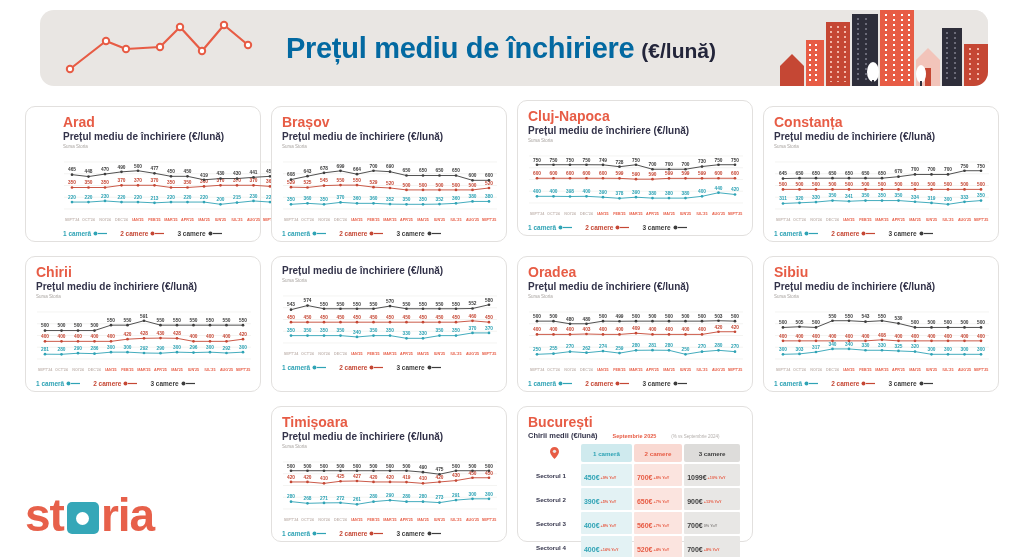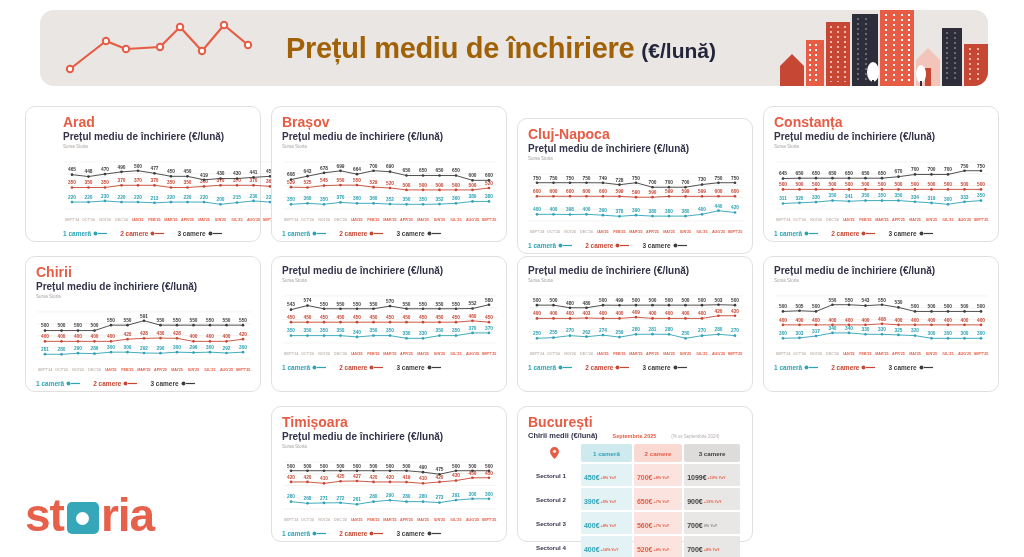--- a/index.html
+++ b/index.html
@@ -9,21 +9,21 @@
     background:#ffffff; font-family:"Liberation Sans", sans-serif;
   }
   
   .hdr {
     position:absolute; left:40px; top:10px; width:948px; height:76px;
     background:#e9e6e3; border-radius:14px; display:flex; align-items:center;
     overflow:hidden;
   }
   .hdr-zigzag { margin-left:22px; flex:0 0 auto; }
   .hdr-title { margin-left:24px; white-space:nowrap; display:flex; align-items:baseline; }
-  .hdr-title .main { color:#a16207; font-size:29px; font-weight:bold; letter-spacing:-0.3px; }
+  .hdr-title .main { color:#0369a1; font-size:29px; font-weight:bold; letter-spacing:-0.3px; }
   .hdr-title .unit { color:#23253a; font-size:21px; font-weight:bold; margin-left:7px;text-align:center; }
   .hdr-city { margin-left:auto; flex:0 0 auto; display:block; }
 
   
   .card {
     position:absolute; width:236px; height:136px; background:#fff;
     border:1px solid #e2e0de; border-radius:10px; padding:8px 10px 4px 10px;
   }
   .card h2 {
     margin:0 0 2px 0; color:#E75C45; font-size:14px; font-weight:bold; line-height:1;
@@ -431,21 +431,21 @@
       </span>
       <span class="lg lg2">
         <span>3 camere</span>
         <svg width="15" height="5" viewBox="0 0 15 5">
           <circle cx="2.5" cy="2.5" r="2" fill="currentColor"></circle>
           <line x1="5" y1="2.5" x2="14" y2="2.5" stroke="currentColor" stroke-width="1.2"></line>
         </svg>
       </span>
     </div>
   </section>
-<section class="card" style="left: 517px; top: 118px;">
+<section class="card" style="left: 517px; top: 100px;">
     <h2>Cluj-Napoca</h2>
     <div class="sub">Prețul mediu de închiriere (€/lună)</div>
     <div class="src">Sursa Storia</div>
     <svg class="chart" viewBox="0 0 216 78">
       <line x1="1" x2="215" y1="12" y2="12" stroke="#ececea" stroke-width="0.6"></line>
       <line x1="1" x2="215" y1="23.75" y2="23.75" stroke="#ececea" stroke-width="0.6"></line>
       <line x1="1" x2="215" y1="35.5" y2="35.5" stroke="#ececea" stroke-width="0.6"></line>
       <line x1="1" x2="215" y1="47.25" y2="47.25" stroke="#ececea" stroke-width="0.6"></line>
       <line x1="1" x2="215" y1="59" y2="59" stroke="#ececea" stroke-width="0.6"></line>
       <polyline points="9,52.31459293394778 25.5,52.31459293394778 42,52.49508448540708 58.5,52.31459293394778 75,53.217050691244246 91.5,54.300000000000004 108,53.217050691244246 124.5,54.119508448540714 141,54.119508448540714 157.5,54.119508448540714 174,52.31459293394778 190.5,48.70476190476191 207,50.509677419354844" fill="none" stroke="#2FA3B5" stroke-width="0.9"></polyline>
@@ -947,20 +947,21 @@
       <span class="lg lg2">
         <span>3 camere</span>
         <svg width="15" height="5" viewBox="0 0 15 5">
           <circle cx="2.5" cy="2.5" r="2" fill="currentColor"></circle>
           <line x1="5" y1="2.5" x2="14" y2="2.5" stroke="currentColor" stroke-width="1.2"></line>
         </svg>
       </span>
     </div>
   </section>
 <section class="card" style="left: 517px; top: 256px;">
+    <h2>Oradea</h2>
     <div class="sub">Prețul mediu de închiriere (€/lună)</div>
     <div class="src">Sursa Storia</div>
     <svg class="chart" viewBox="0 0 216 78">
       <line x1="1" x2="215" y1="12" y2="12" stroke="#ececea" stroke-width="0.6"></line>
       <line x1="1" x2="215" y1="23.75" y2="23.75" stroke="#ececea" stroke-width="0.6"></line>
       <line x1="1" x2="215" y1="35.5" y2="35.5" stroke="#ececea" stroke-width="0.6"></line>
       <line x1="1" x2="215" y1="47.25" y2="47.25" stroke="#ececea" stroke-width="0.6"></line>
       <line x1="1" x2="215" y1="59" y2="59" stroke="#ececea" stroke-width="0.6"></line>
       <polyline points="9,54.3 25.5,53.636533032185206 42,51.646132128740824 58.5,52.707679277244495 75,51.11535855448899 91.5,53.105759457933374 108,50.319198193111234 124.5,50.186504799548274 141,50.319198193111234 157.5,54.3 174,51.646132128740824 190.5,50.319198193111234 207,51.646132128740824" fill="none" stroke="#2FA3B5" stroke-width="0.9"></polyline>
       <circle cx="9" cy="54.3" r="1.35" fill="#2FA3B5"></circle>
@@ -1075,20 +1076,21 @@
       <span class="lg lg2">
         <span>3 camere</span>
         <svg width="15" height="5" viewBox="0 0 15 5">
           <circle cx="2.5" cy="2.5" r="2" fill="currentColor"></circle>
           <line x1="5" y1="2.5" x2="14" y2="2.5" stroke="currentColor" stroke-width="1.2"></line>
         </svg>
       </span>
     </div>
   </section>
 <section class="card" style="left: 763px; top: 256px;">
+    <h2>Sibiu</h2>
     <div class="sub">Prețul mediu de închiriere (€/lună)</div>
     <div class="src">Sursa Storia</div>
     <svg class="chart" viewBox="0 0 216 78">
       <line x1="1" x2="215" y1="12" y2="12" stroke="#ececea" stroke-width="0.6"></line>
       <line x1="1" x2="215" y1="23.75" y2="23.75" stroke="#ececea" stroke-width="0.6"></line>
       <line x1="1" x2="215" y1="35.5" y2="35.5" stroke="#ececea" stroke-width="0.6"></line>
       <line x1="1" x2="215" y1="47.25" y2="47.25" stroke="#ececea" stroke-width="0.6"></line>
       <line x1="1" x2="215" y1="59" y2="59" stroke="#ececea" stroke-width="0.6"></line>
       <polyline points="9,54.300000000000004 25.5,53.89714285714286 42,52.01714285714286 58.5,48.92857142857143 75,48.92857142857143 91.5,50.27142857142857 108,50.27142857142857 124.5,50.94285714285714 141,51.614285714285714 157.5,54.300000000000004 174,54.300000000000004 190.5,54.300000000000004 207,54.300000000000004" fill="none" stroke="#2FA3B5" stroke-width="0.9"></polyline>
       <circle cx="9" cy="54.300000000000004" r="1.35" fill="#2FA3B5"></circle>

